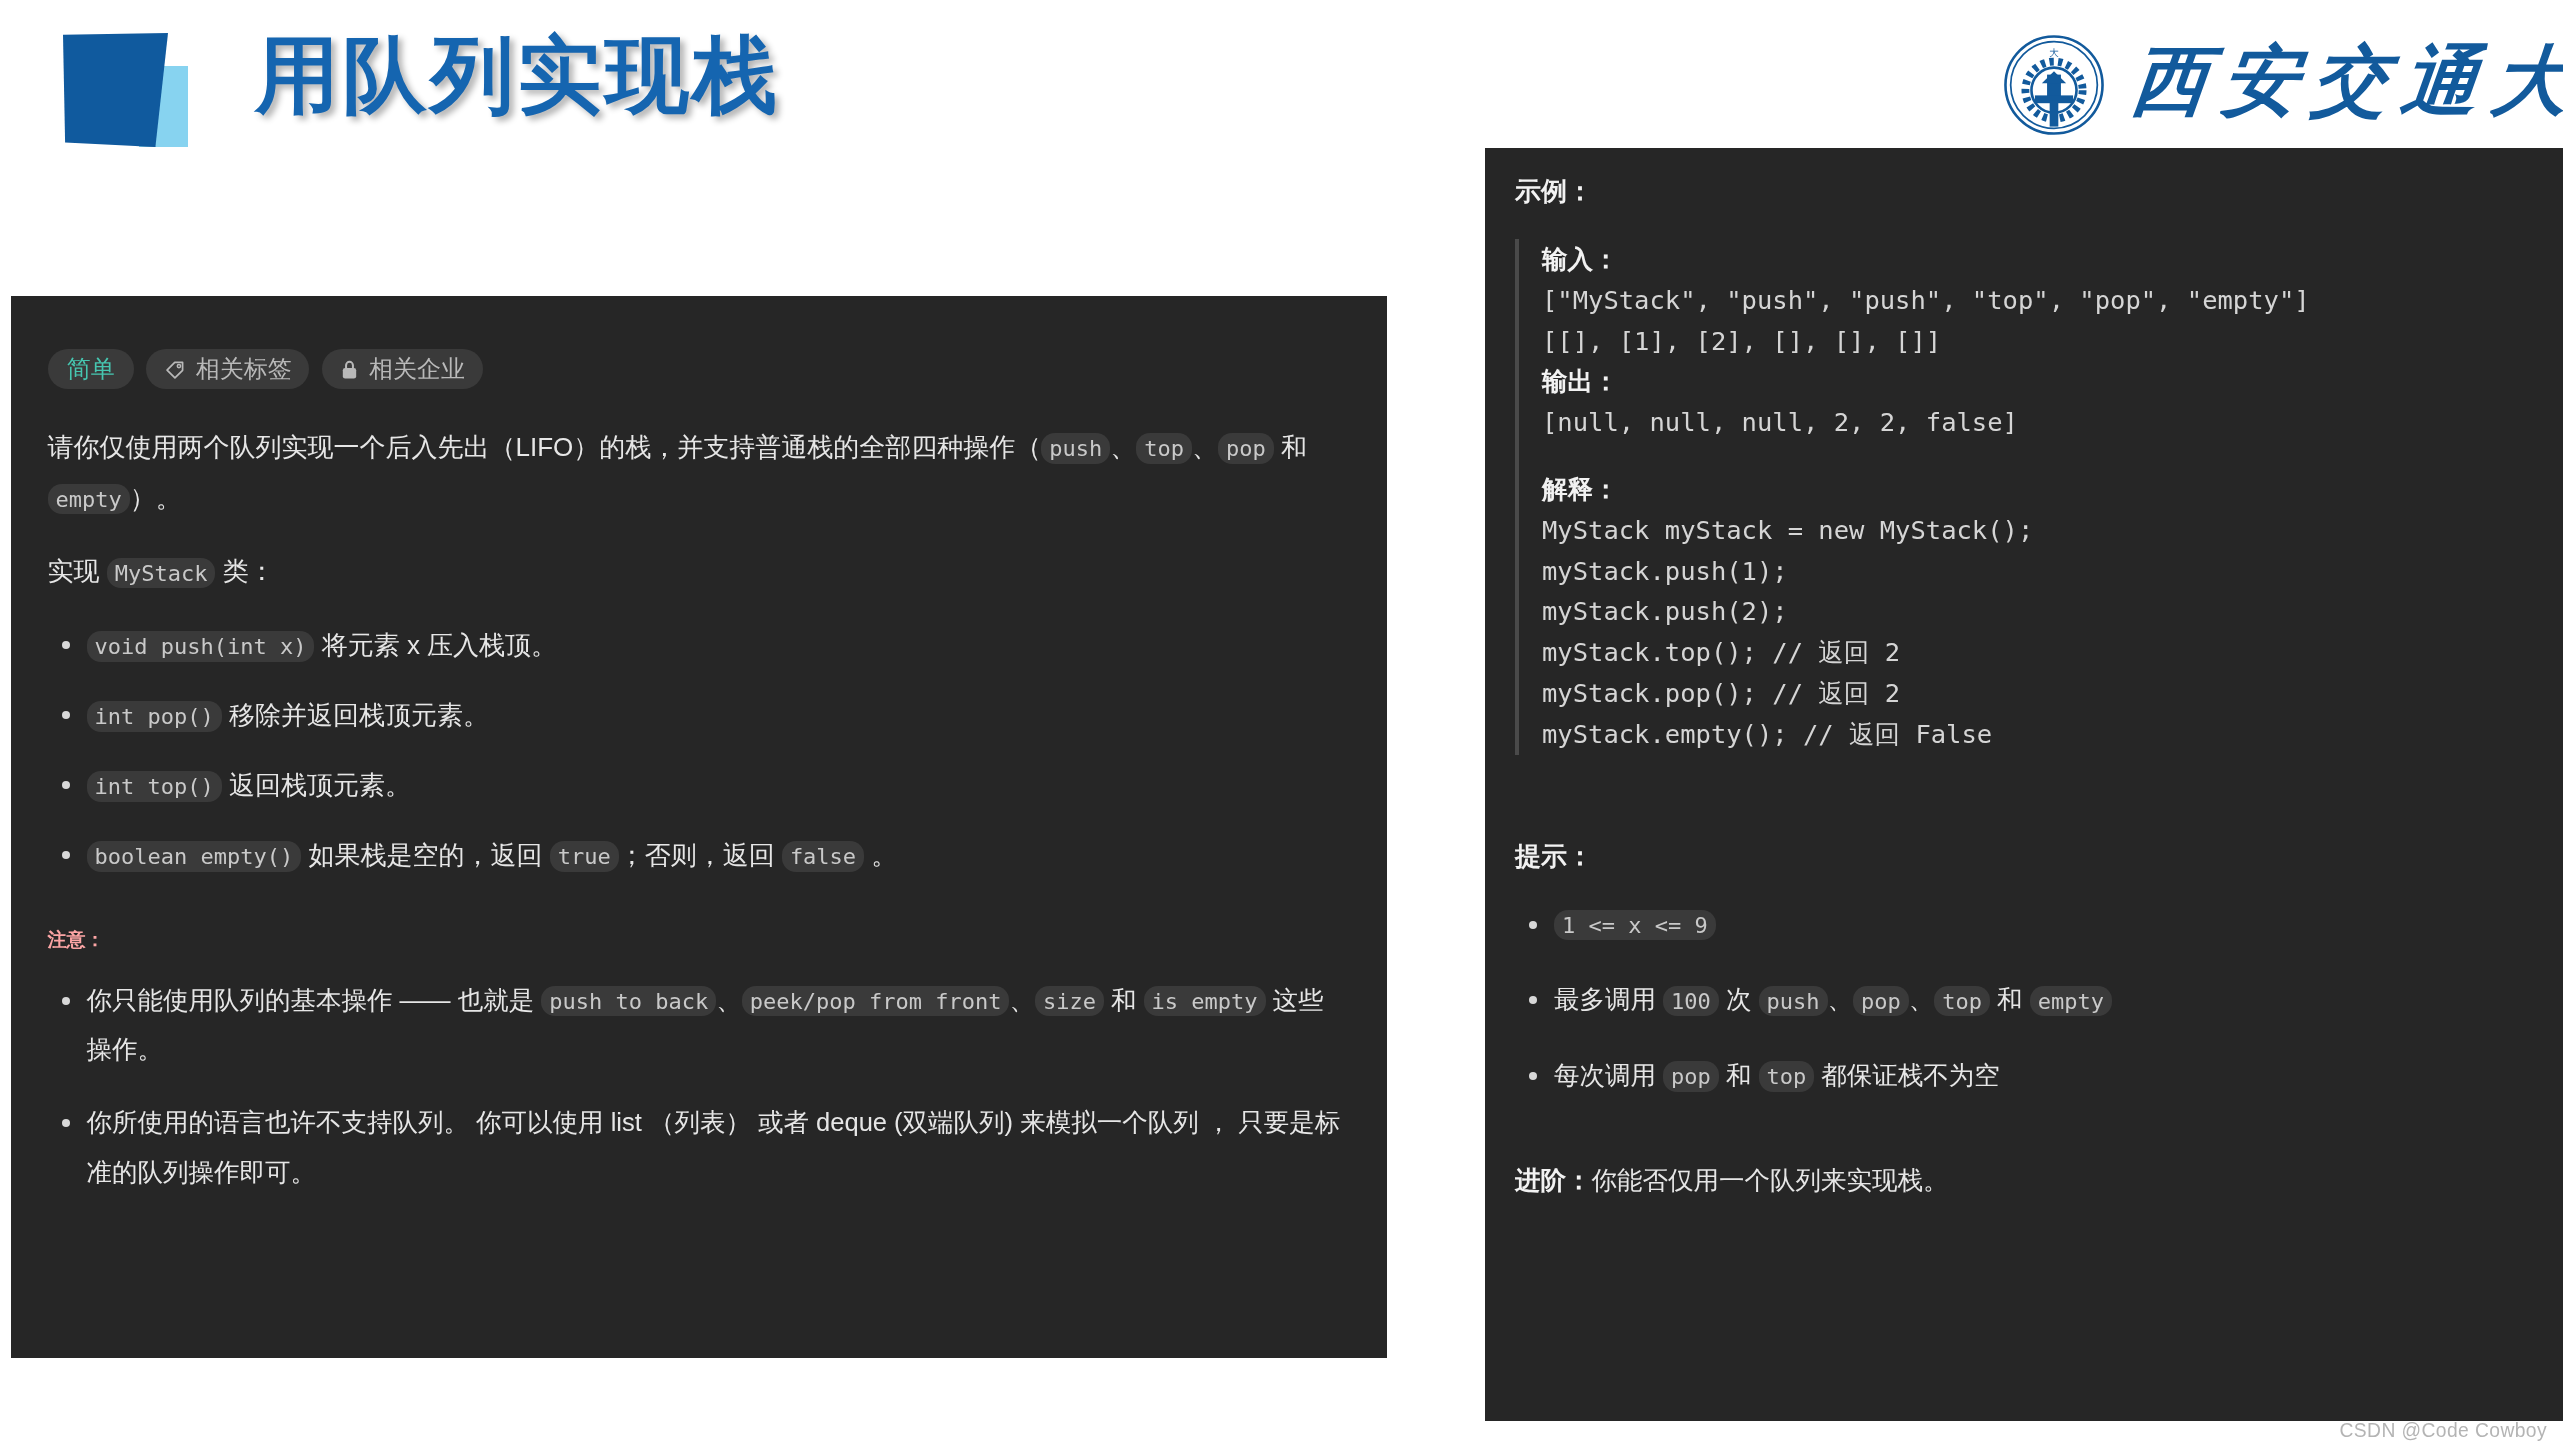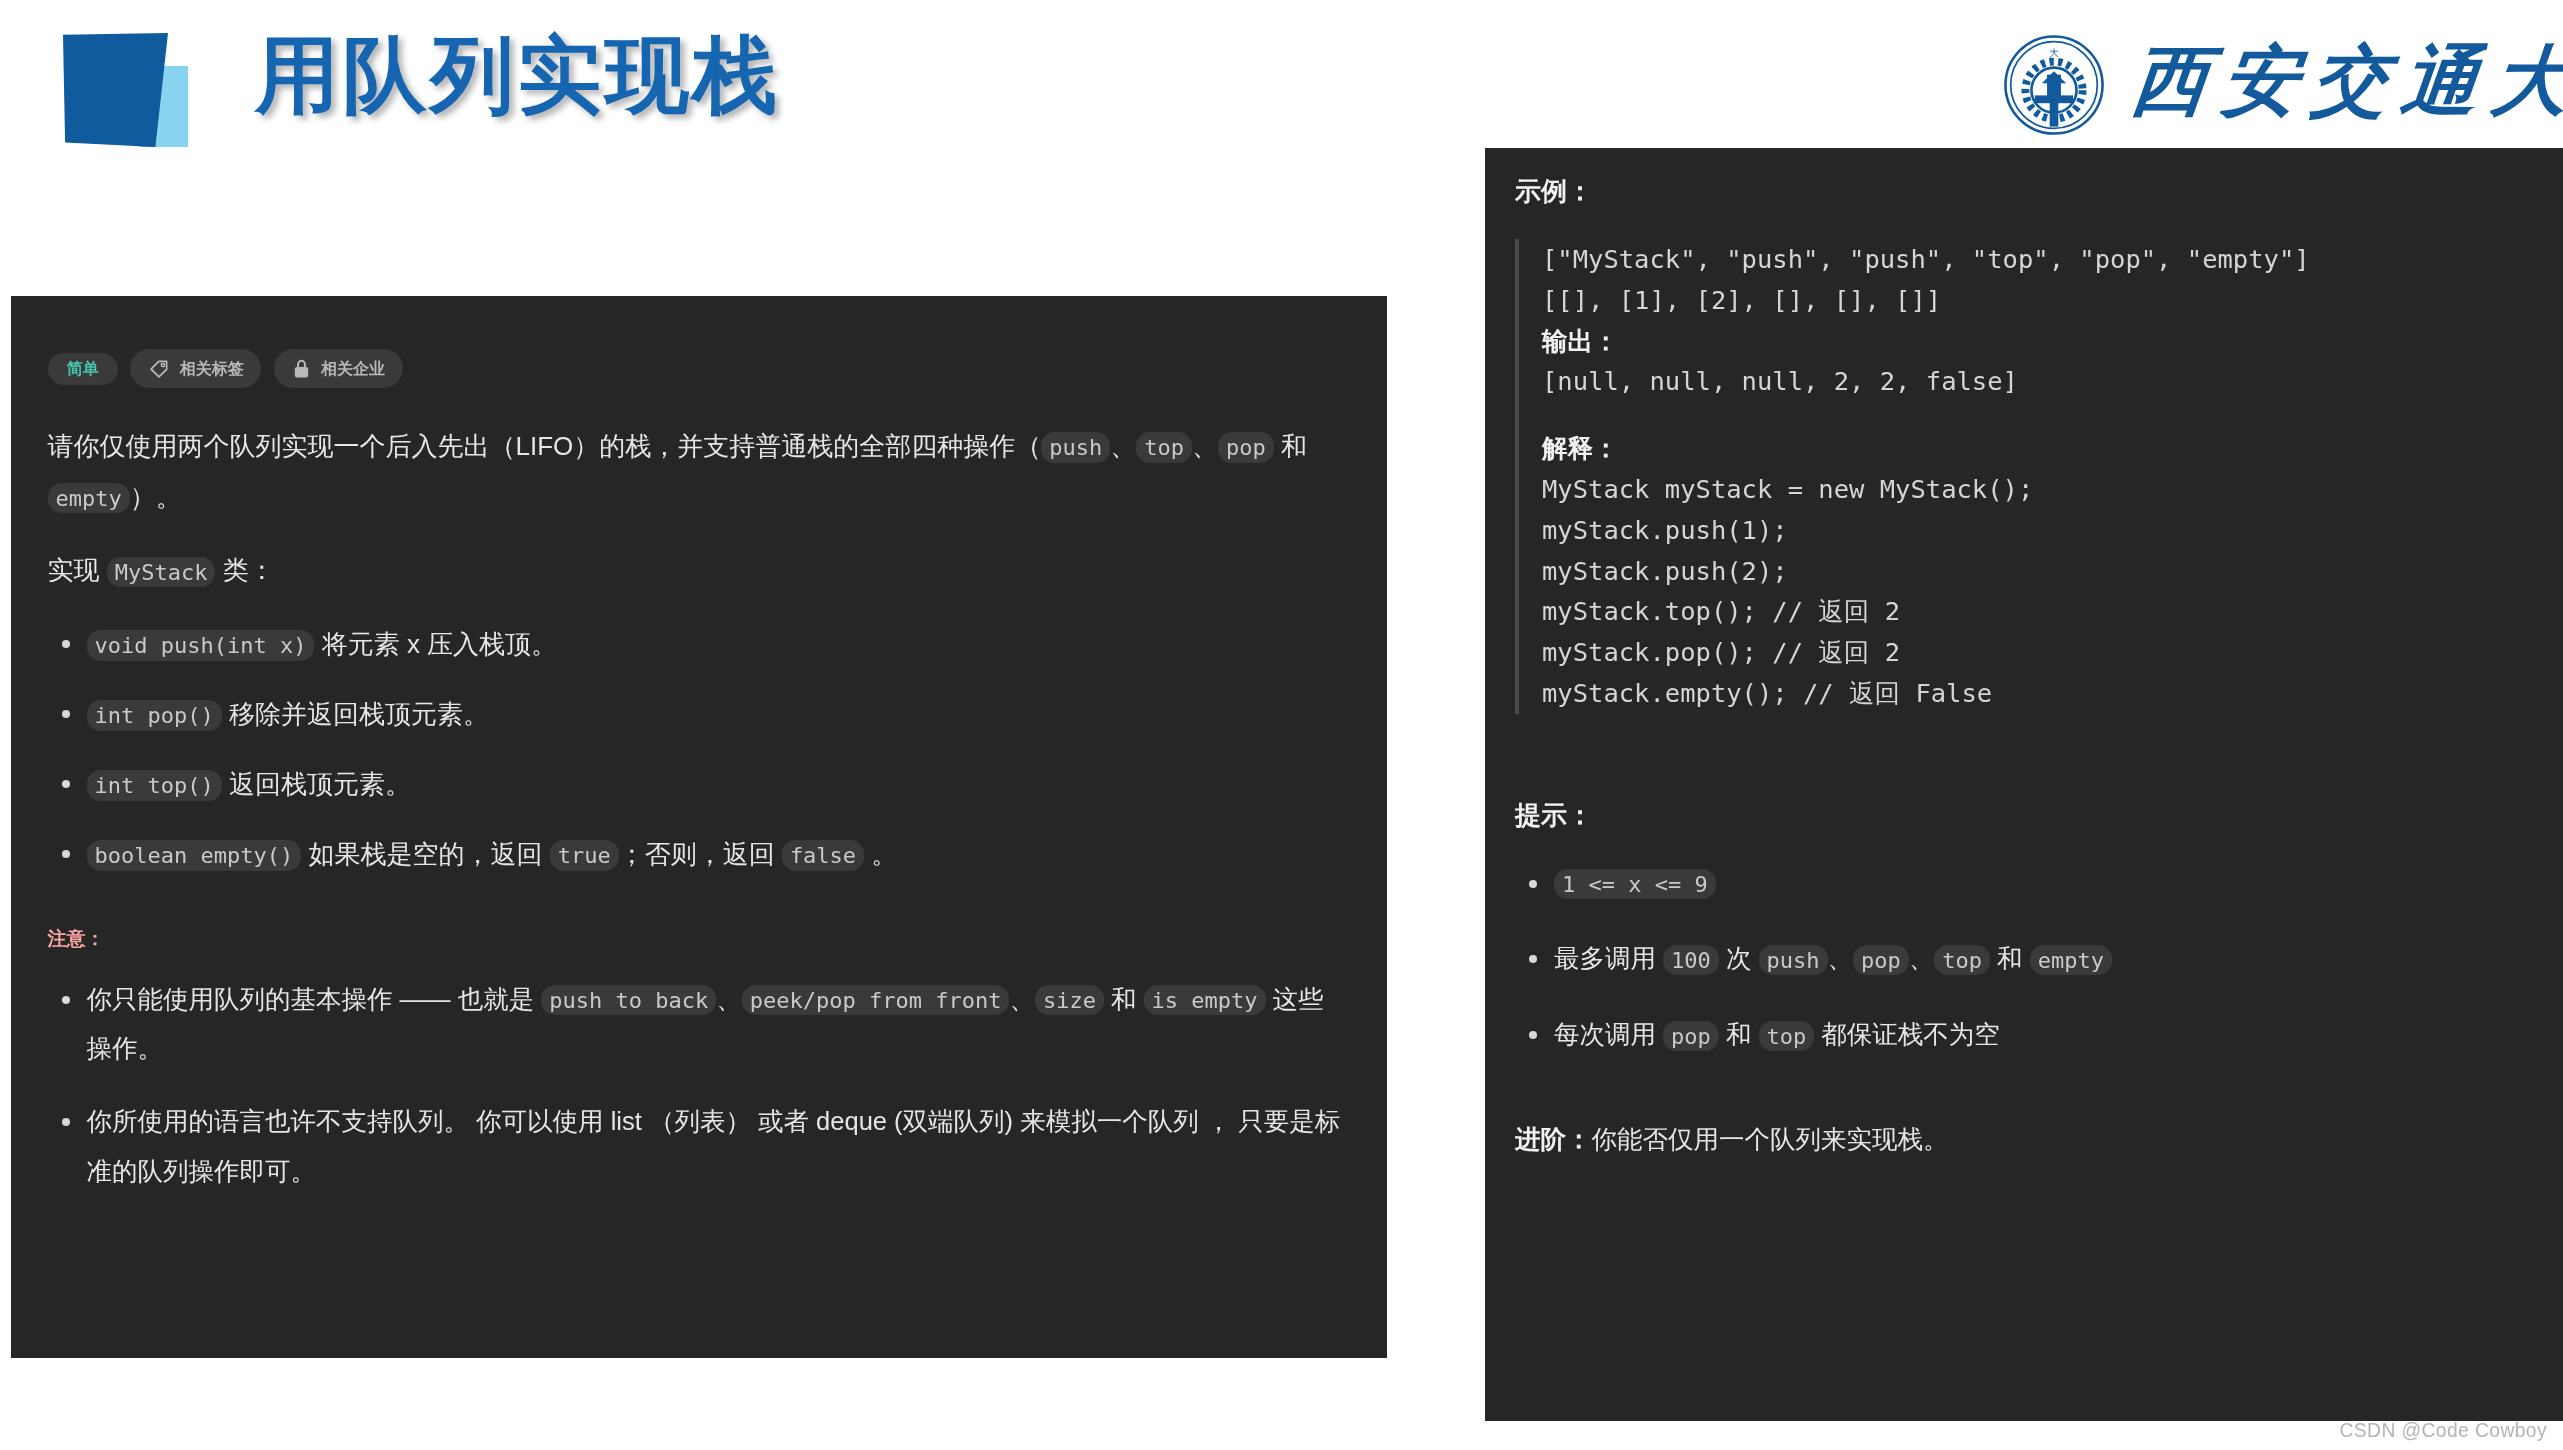--- a/index.html
+++ b/index.html
@@ -135,24 +135,23 @@
     align-items: center;
     gap: 12.3px;
   }
   .pill {
     display: inline-flex;
     align-items: center;
     gap: 8.8px;
     background: #3a3a3a;
     border-radius: 21px;
     padding: 8px 17.6px;
-    font-size: 16px;
+    font-size: 24px;
     color: #b9b9b9;
     line-height: 1;
-    font-weight: bold;
   }
   .pill.easy { color: #46c6b0; background: #3a3a3a; padding: 8px 19.3px; }
   .pill svg { display: block; }
 
   #desc {
     margin-top: 33px;
     font-size: 26px;
     color: #e6e6e6;
     line-height: 1.95;
   }
@@ -323,20 +322,21 @@
     </ul>
   </div>
 
 </div>
 
 <div id="right-card" class="panel">
 
   <div class="sec-head">示例：</div>
 
   <div id="example-block">
+    <div class="sub-head">输入：</div>
     <div class="mono-line">["MyStack", "push", "push", "top", "pop", "empty"]</div>
     <div class="mono-line">[[], [1], [2], [], [], []]</div>
     <div class="sub-head">输出：</div>
     <div class="mono-line">[null, null, null, 2, 2, false]</div>
     <div class="mono-gap"></div>
     <div class="sub-head">解释：</div>
     <div class="mono-line">MyStack myStack = new MyStack();</div>
     <div class="mono-line">myStack.push(1);</div>
     <div class="mono-line">myStack.push(2);</div>
     <div class="mono-line">myStack.top(); // 返回 2</div>

